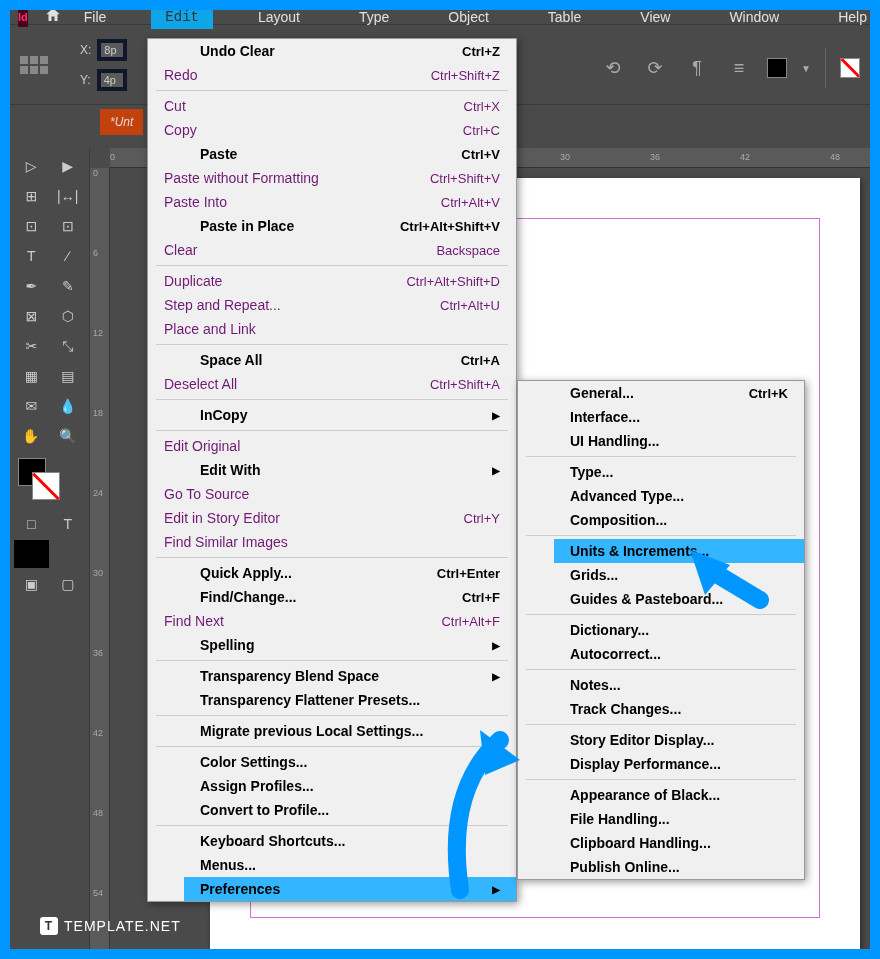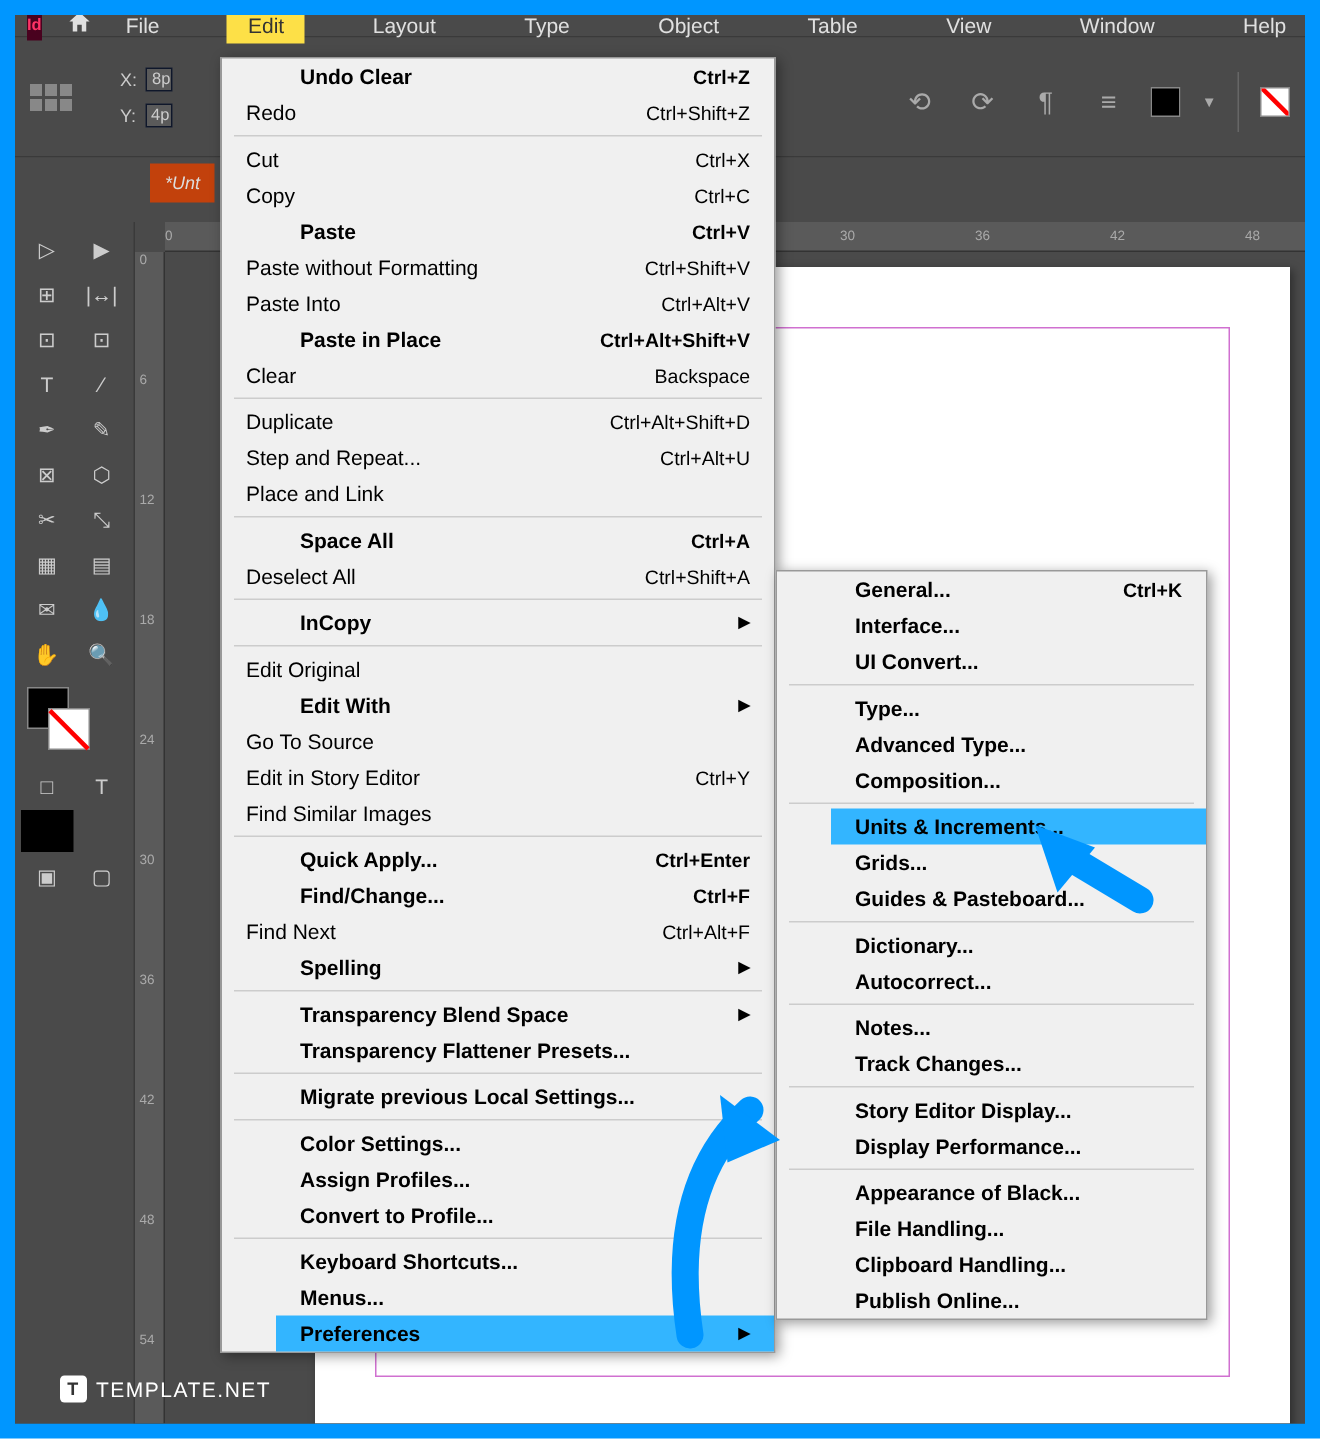--- a/index.html
+++ b/index.html
@@ -2,28 +2,28 @@
 <html><head>
 <meta charset="utf-8">
 <style>
 * { margin: 0; padding: 0; box-sizing: border-box; font-family: "Segoe UI", Tahoma, sans-serif; }
 body { background: #0096ff; width: 880px; height: 959px; overflow: hidden; position: relative; }
 .frame { position: absolute; inset: 10px; background: #4a4a4a; overflow: hidden; }
 .menubar { height: 15px; background: #4a4a4a; display: flex; align-items: center; border-bottom: 1px solid #3a3a3a; }
 .app-square { width: 20px; height: 20px; background: #49021F; margin: 0 8px; display: flex; align-items: center; justify-content: center; color: #ff3366; font-weight: bold; font-size: 11px; }
 .home-icon { width: 22px; height: 22px; margin: 0 8px; color: #e0e0e0; }
 .menubar-item { color: #e0e0e0; font-size: 14px; padding: 4px 14px; cursor: default; }
-.menubar-item.active { background: #fde047; color: #333; }
+.menubar-item.active { background: #0ea5e9; color: #333; font-family: Liberation Mono, monospace; }
 .control-bar { height: 80px; background: #4a4a4a; border-bottom: 1px solid #3a3a3a; padding: 6px 10px; display: flex; align-items: center; gap: 10px; }
 .control-icons { width: 50px; display: flex; flex-direction: column; gap: 4px; }
 .ctrl-grid { display: grid; grid-template-columns: repeat(3, 8px); grid-template-rows: repeat(2, 8px); gap: 2px; }
 .ctrl-grid div { background: #888; }
 .xy-group { display: flex; flex-direction: column; gap: 8px; color: #ccc; font-size: 12px; }
 .xy-row { display: flex; align-items: center; gap: 6px; }
-.ctrl-input { width: 18px; background: #5a5a5a; border: 1px solid #0f172a; color: #ccc; font-size: 11px; padding: 1px 3px; }
+.ctrl-input { width: 30px; background: #5a5a5a; border: 4px solid #0f172a; color: #ccc; font-size: 11px; padding: 1px 3px; }
 .tab-strip { height: 30px; background: #4a4a4a; display: flex; align-items: flex-end; padding-left: 90px; }
 .doc-tab { background: #c2410c; color: #ddd; font-size: 12px; padding: 6px 10px; font-style: italic; }
 .workspace { position: absolute; top: 138px; left: 0; right: 0; bottom: 0; display: flex; background: #4a4a4a; }
 .toolbox { width: 80px; background: #4a4a4a; border-right: 1px solid #3a3a3a; display: flex; flex-direction: column; padding: 4px; gap: 2px; }
 .tool-row { display: flex; gap: 2px; height: 28px; }
 .tool-btn { flex: 1; background: #4a4a4a; display: flex; align-items: center; justify-content: center; color: #ccc; font-size: 14px; cursor: pointer; }
 .swatch-area { margin-top: 6px; height: 50px; position: relative; }
 .swatch-fill { position: absolute; width: 28px; height: 28px; background: #000; border: 1px solid #888; top: 0; left: 4px; }
 .swatch-stroke { position: absolute; width: 28px; height: 28px; background: #fff; border: 1px solid #888; top: 14px; left: 18px; }
 .swatch-stroke::after { content: ''; position: absolute; width: 36px; height: 3px; background: red; transform: rotate(45deg); top: 12px; left: -5px; }
@@ -32,21 +32,21 @@
 .ruler-h span { position: absolute; top: 4px; }
 .ruler-v { position: absolute; top: 20px; left: 0; width: 20px; bottom: 0; background: #5a5a5a; border-right: 1px solid #333; color: #aaa; font-size: 9px; }
 .ruler-v span { position: absolute; left: 3px; }
 .canvas { position: absolute; top: 20px; left: 20px; right: 0; bottom: 0; background: #4a4a4a; }
 .page { position: absolute; left: 100px; top: 10px; width: 650px; height: 780px; background: #fff; box-shadow: 2px 2px 6px rgba(0,0,0,0.4); }
 .page-margin { position: absolute; inset: 40px; border: 1px solid #d070d0; }
 .dropdown { position: absolute; background: #f0f0f0; border: 1px solid #999; box-shadow: 2px 2px 8px rgba(0,0,0,0.4); z-index: 100; font-size: 14px; }
 .dropdown-main { top: 28px; left: 137px; width: 370px; }
 .dropdown-sub { top: 370px; left: 507px; width: 288px; }
 .dd-item { display: flex; align-items: center; padding: 4px 16px; cursor: default; position: relative; min-height: 24px; }
-.dd-item.disabled { color: #000000; }
+.dd-item.disabled { color: #701a75; }
 .dd-item.bold { font-weight: 600; margin-left: 36px; }
 .dd-item.hl { background: #33b5ff; color: #000; }
 .dd-label { flex: 1; }
 .dd-shortcut { color: inherit; font-size: 13px; }
 .dd-arrow { margin-left: auto; font-size: 10px; }
 .dd-sep { height: 1px; background: #ccc; margin: 3px 8px; }
 .watermark { position: absolute; bottom: 14px; left: 30px; color: #fff; font-size: 14px; letter-spacing: 1px; display: flex; align-items: center; gap: 6px; z-index: 200; }
 .wm-icon { width: 18px; height: 18px; background: #fff; border-radius: 3px; color: #333; display: flex; align-items: center; justify-content: center; font-weight: bold; font-size: 12px; }
 .arrow-pointer { position: absolute; z-index: 150; }
 .right-icons { position: absolute; right: 10px; top: 38px; display: flex; gap: 14px; align-items: center; color: #aaa; }
@@ -344,21 +344,21 @@
     </div>
   <div class="dropdown dropdown-sub" id="prefs-menu">
       <div class="dd-item bold">
         <span class="dd-label">General...</span>
         <span class="dd-shortcut">Ctrl+K</span>
       </div>
       <div class="dd-item bold">
         <span class="dd-label">Interface...</span>
       </div>
       <div class="dd-item bold">
-        <span class="dd-label">UI Convert...</span>
+        <span class="dd-label">UI Handling...</span>
       </div>
       <div class="dd-sep"></div>
       <div class="dd-item bold">
         <span class="dd-label">Type...</span>
       </div>
       <div class="dd-item bold">
         <span class="dd-label">Advanced Type...</span>
       </div>
       <div class="dd-item bold">
         <span class="dd-label">Composition...</span>

